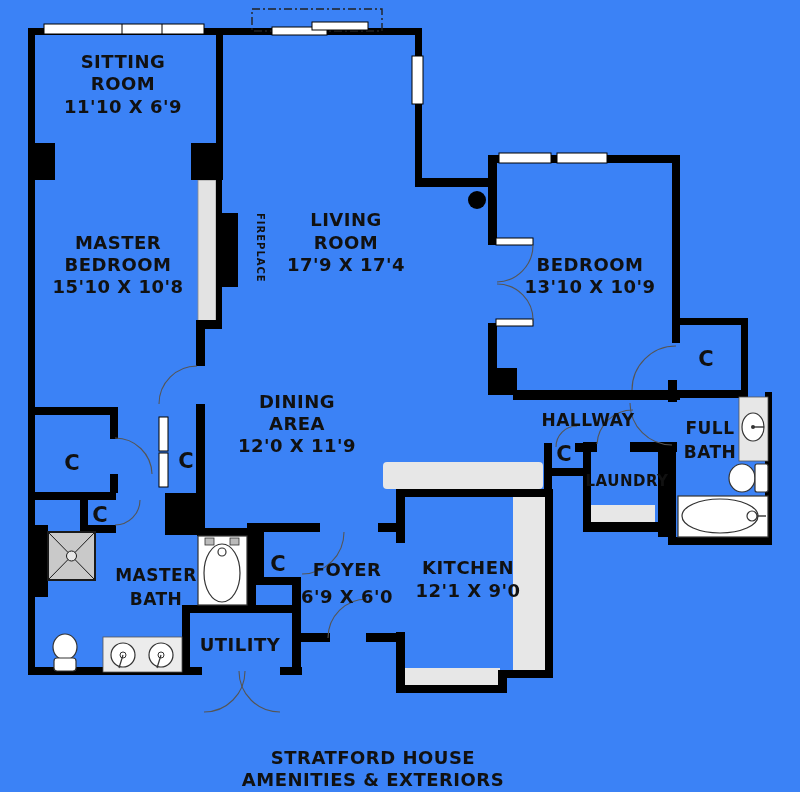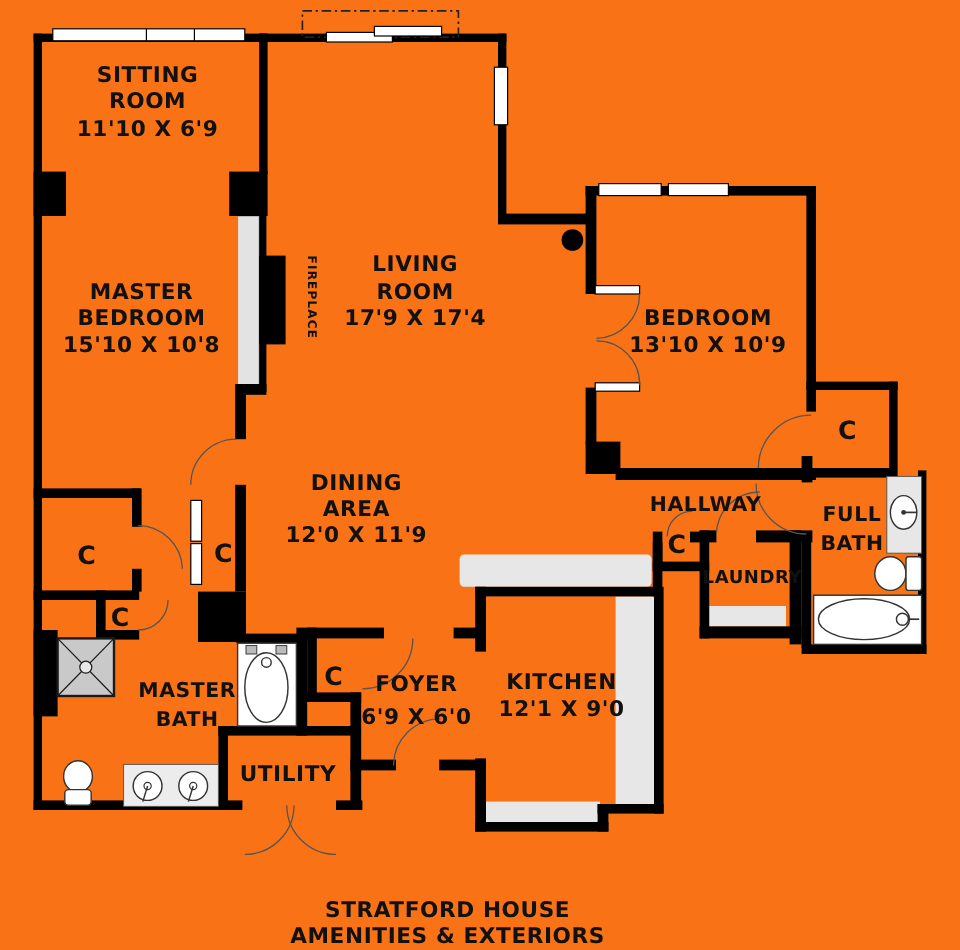--- a/index.html
+++ b/index.html
@@ -1,16 +1,16 @@
 <!DOCTYPE html>
 <html><head>
 <meta charset="utf-8">
 <style>
   html,body{margin:0;padding:0;background:#ffffff;}
-  .stage{position:relative;width:800px;height:792px;background:#f97316;overflow:hidden;}
+  .stage{position:relative;width:800px;height:792px;background:#3b82f6;overflow:hidden;}
   svg{display:block;}
   text{font-family:"DejaVu Sans","Liberation Sans",sans-serif;font-weight:bold;fill:#111;}
   .room-label{font-size:18px;letter-spacing:.5px;}
   .room-dims{font-size:18px;letter-spacing:.5px;}
   .small-label{font-size:15px;letter-spacing:.5px;}
   .mid-label{font-size:17px;letter-spacing:.5px;}
   .closet-c{font-size:21px;}
   .fireplace-label{font-size:10px;letter-spacing:1px;}
   .title-text{font-size:18px;letter-spacing:.5px;}
   .wall{fill:#000;}

